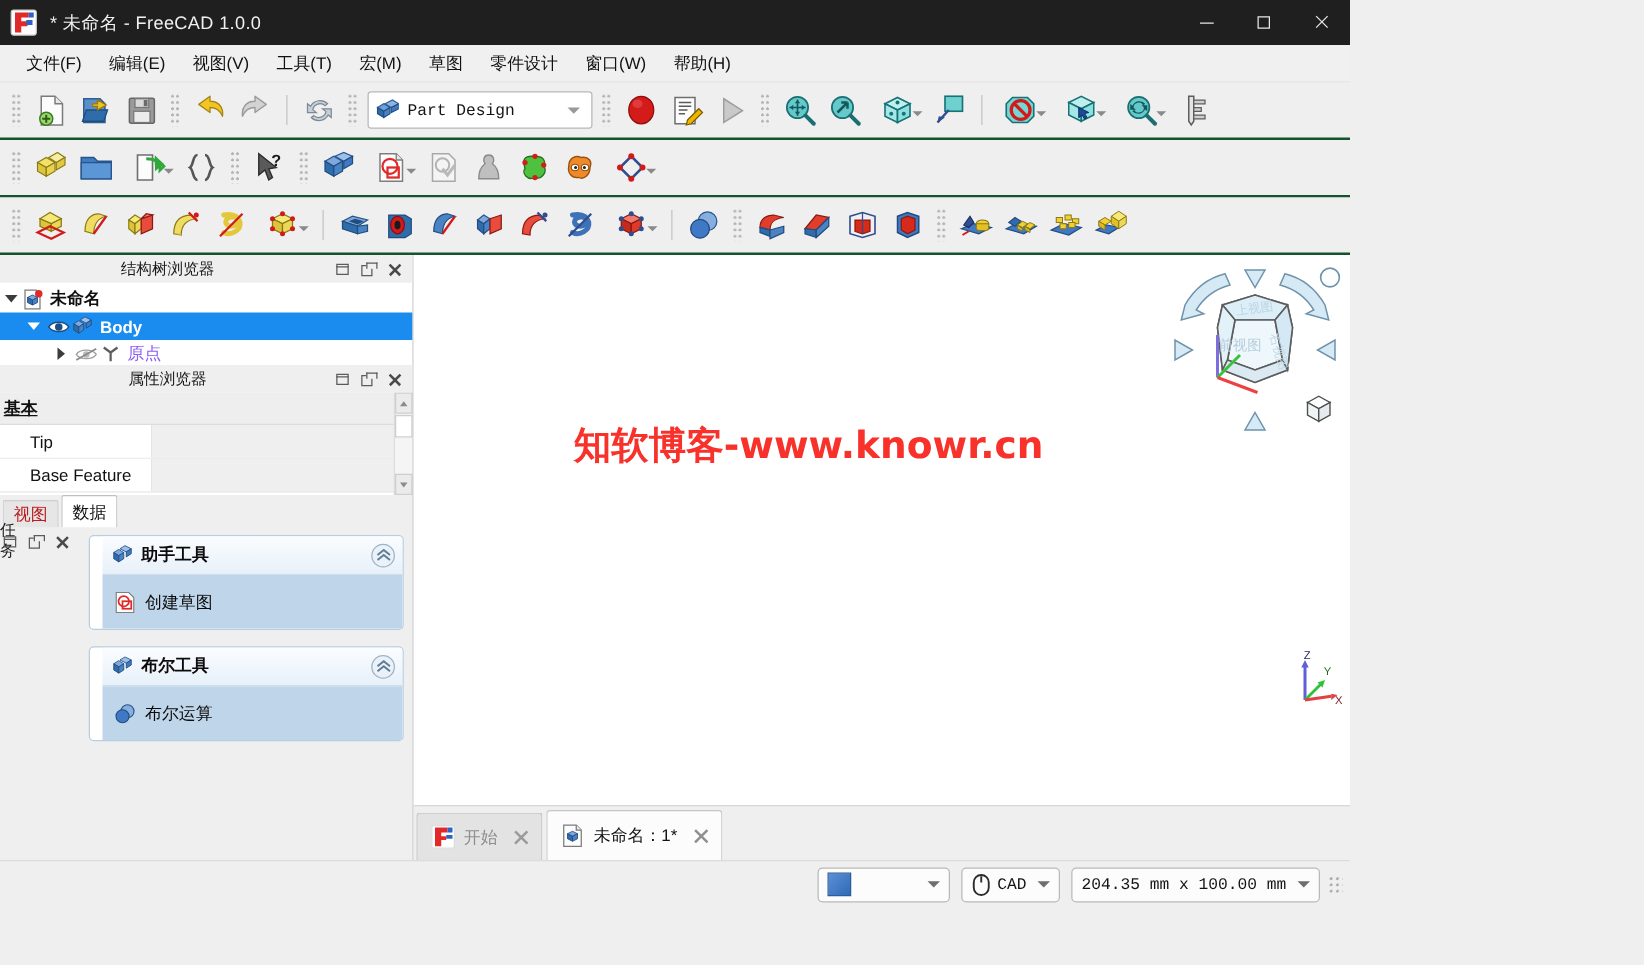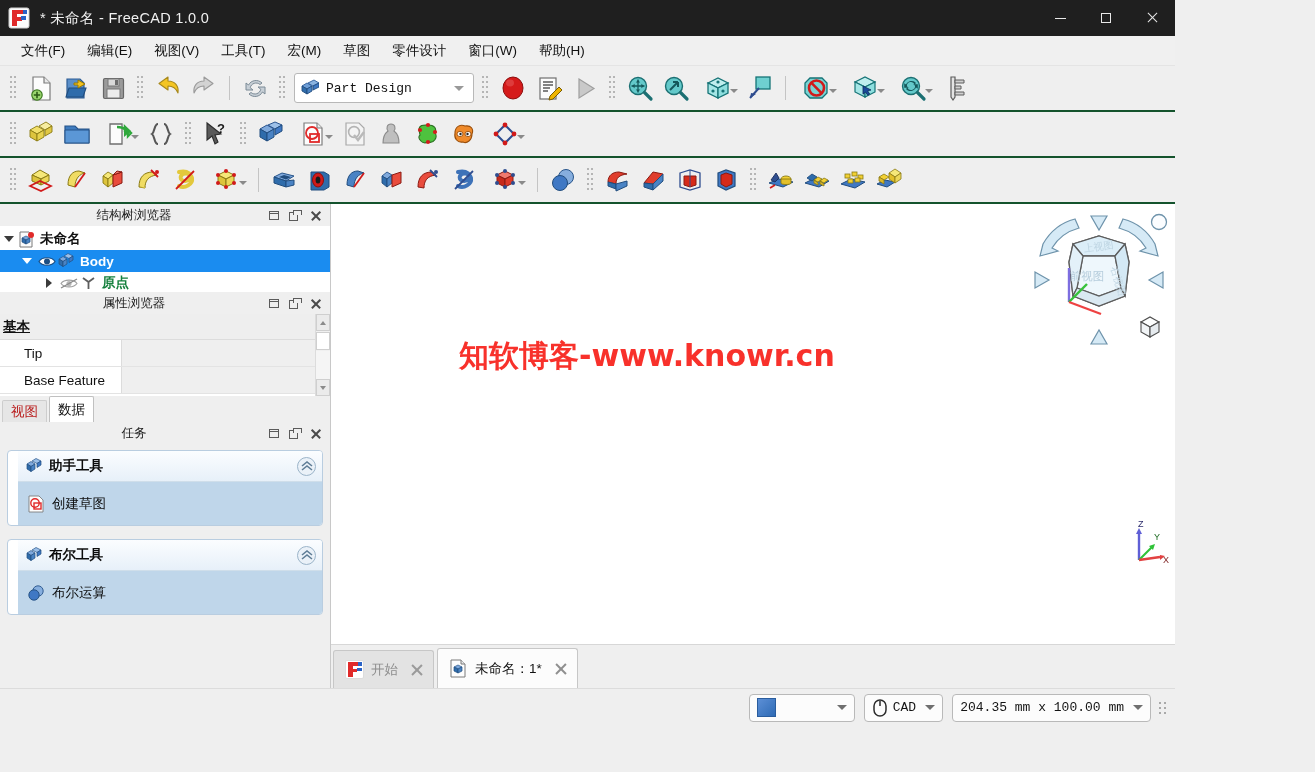--- a/index.html
+++ b/index.html
@@ -5,21 +5,21 @@
   * { box-sizing: border-box; }
   html, body { margin:0; padding:0; }
   body {
     width:1315px; height:772px;
     font-family:"Liberation Sans", sans-serif;
     font-size:13px;
     background:#efefef;
     overflow:hidden;
     -webkit-font-smoothing:antialiased;
   }
-  .app { position:relative; width:1175px; height:772px; background:#efefef; }
+  .app { position:relative; width:1080px; height:772px; background:#efefef; }
 
   
   .titlebar {
     height:36px; background:#1f1f1f; display:flex; align-items:center;
     padding-left:8px; color:#f2f2f2;
   }
   .app-logo { width:22px; height:22px; position:relative; margin-right:10px; flex:0 0 auto; }
   .title-text { font-size:14.5px; color:#f0f0f0; letter-spacing:.3px; }
   .win-controls { margin-left:auto; display:flex; height:36px; }
   .win-btn {
@@ -122,21 +122,21 @@
   .tree-row.sel { background:#1a8cf0; color:#fff; }
   .tree-row .expander {
     width:18px; display:flex; align-items:center; justify-content:center; flex:0 0 auto;
   }
   .tri-down { width:0;height:0;border-left:5px solid transparent;border-right:5px solid transparent;border-top:6px solid #3b3b3b; }
   .tree-row.sel .tri-down { border-top-color:#fff; }
   .tri-right { width:0;height:0;border-top:5px solid transparent;border-bottom:5px solid transparent;border-left:6px solid #3b3b3b; }
   .eye-wrap { width:22px; display:flex; align-items:center; justify-content:center; flex:0 0 auto; }
   .tree-icon { width:17px; height:17px; margin-right:5px; flex:0 0 auto; display:flex; align-items:center; }
   .tree-label { font-weight:bold; }
-  .tree-label.dim { color:#15803d; font-weight:bold; }
+  .tree-label.dim { color:#8b5cf6; font-weight:normal; }
 
   
   .prop-wrap { display:flex; background:#fff; height:82px; }
   .prop-table { flex:1; }
   .prop-group {
     height:26px; display:flex; align-items:center; padding-left:3px;
     background:#eeeeee; border-bottom:1px solid #dcdcdc;
     font-weight:bold; font-size:13.5px; color:#111; text-decoration:underline;
   }
   .prop-row { height:27px; display:flex; border-bottom:1px solid #e3e3e3; }
@@ -161,21 +161,21 @@
   
   .vd-tabs { display:flex; align-items:flex-end; height:26px; padding-left:2px; background:#efefef; }
   .vd-tab {
     height:22px; padding:0 8px; display:flex; align-items:center; font-size:13.5px;
     color:#b91c1c; background:#e6e6e6; border:1px solid #cdcdcd; border-bottom:none;
     border-radius:2px 2px 0 0; margin-right:2px;
   }
   .vd-tab.active { height:26px; color:#111; background:#fff; border-color:#c0c0c0; }
 
   
-  .tasks-panel { flex:1; display:flex; flex-direction:column; }
+  .tasks-panel { flex:1; display:flex; flex-direction:row; }
   .tasks-body { flex:1; background:#efefef; padding:6px 7px 0 7px; overflow:hidden; }
   .task-group {
     border:1px solid #b9cde0; border-radius:4px; background:#fff; margin-bottom:13px; overflow:hidden;padding-left:10px;
   }
   .task-head {
     height:31px; display:flex; align-items:center; padding:0 6px 0 8px;
     background:linear-gradient(to bottom,#fbfdff 0%,#e7f0f9 100%);
     border-bottom:1px solid #cfdeea;
   }
   .task-head-icon { width:17px; height:17px; margin-right:6px; flex:0 0 auto; }

